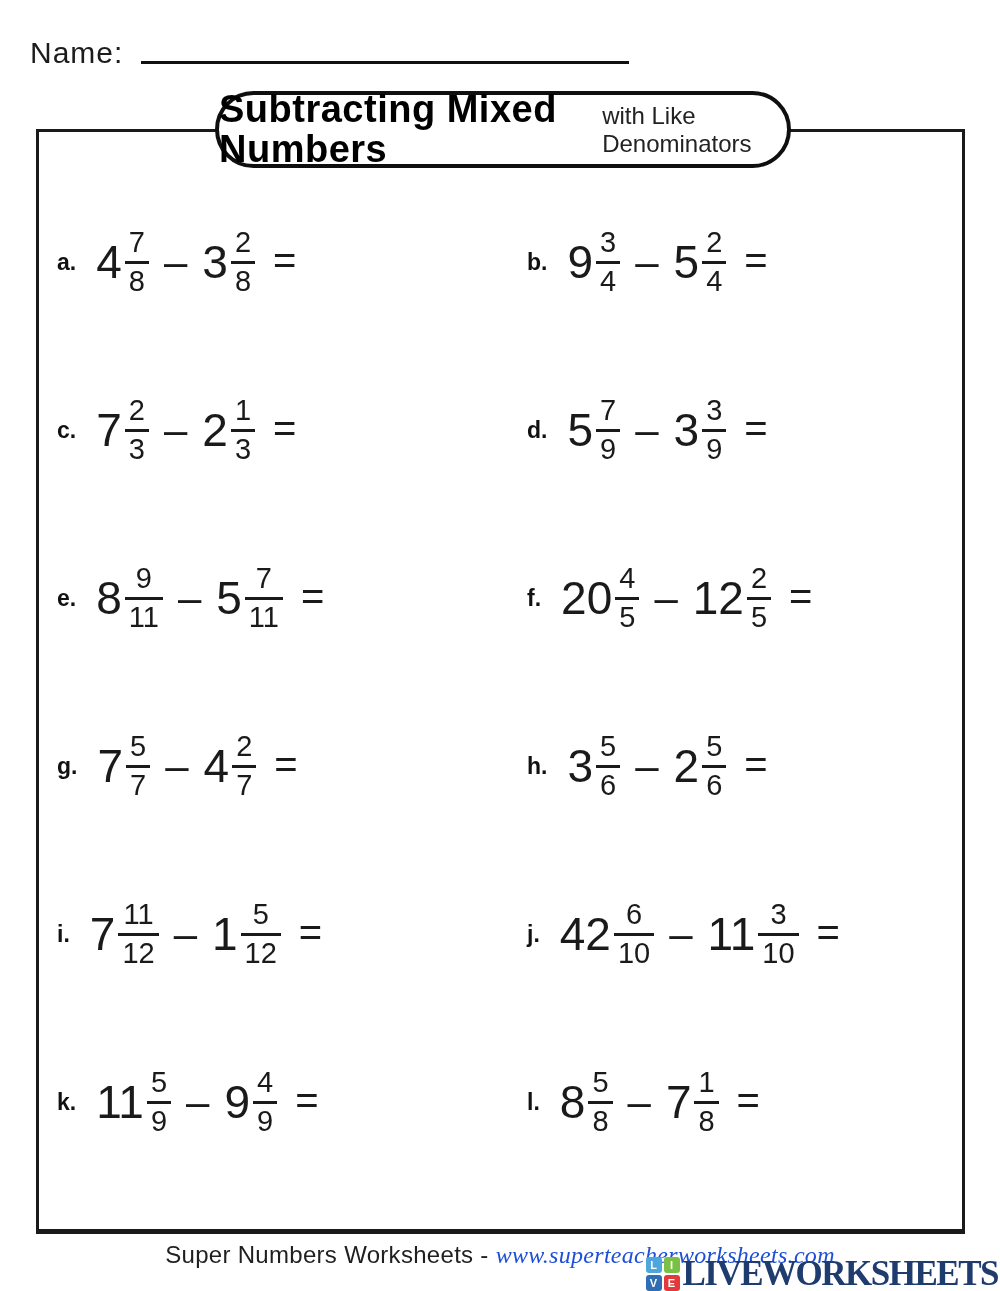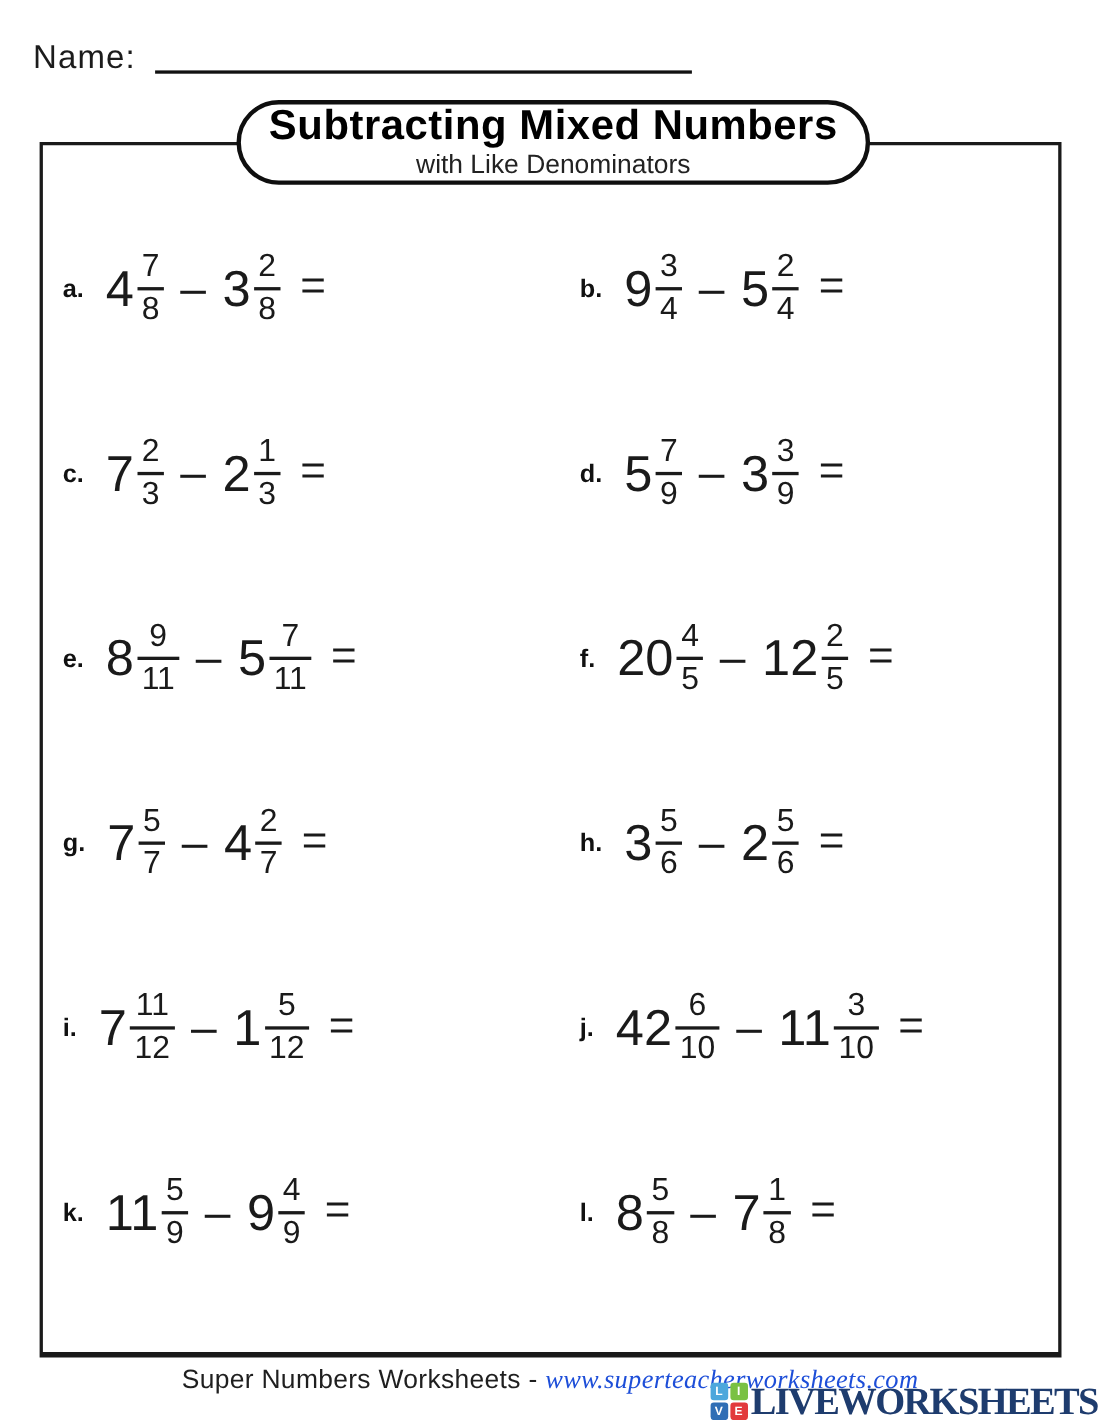--- a/index.html
+++ b/index.html
@@ -4,35 +4,35 @@
 <style>
   * { margin:0; padding:0; box-sizing:border-box; }
   body { background:#ffffff; }
   .page {
     position:relative; width:1000px; height:1291px; margin:0 auto;
     background:#ffffff; color:#1a1a1a; overflow:hidden;
     font-family:"Liberation Sans", sans-serif;
   }
 
   
-  .name-row { position:absolute; left:30px; top:36px; display:flex; align-items:center; }
+  .name-row { position:absolute; left:30px; top:36px; display:flex; align-items:flex-start; }
   .name-label { font-size:30px; letter-spacing:1px; color:#1c1c1c; }
   .name-line { display:inline-block; width:488px; height:28px; margin-left:18px; border-bottom:3px solid #111; }
 
   
   .worksheet-box {
     position:absolute; left:36px; top:129px; width:929px; height:1105px;
     border:3px solid #1a1a1a; border-bottom-width:5px; background:#fff;
   }
 
   
   .title-pill {
     position:absolute; left:215px; top:91px; width:576px; height:77px; z-index:2;
     background:#fff; border:4px solid #0f0f0f; border-radius:46px;
-    display:flex; flex-direction:column; justify-content:center; align-items:center;
+    display:flex; flex-direction:row; justify-content:center; align-items:center;
   }
   .title-main { font-size:38px; font-weight:bold; letter-spacing:0.5px; color:#000; line-height:1.05; }
   .title-sub { font-size:24px; color:#222; margin-top:1px; }
 
   
   .problems-grid {
     position:absolute; left:39px; top:178px; width:923px; z-index:1;
     display:grid; grid-template-columns:470px 453px; grid-auto-rows:168px;
   }
   .problem { display:flex; align-items:center; padding-left:18px; }

